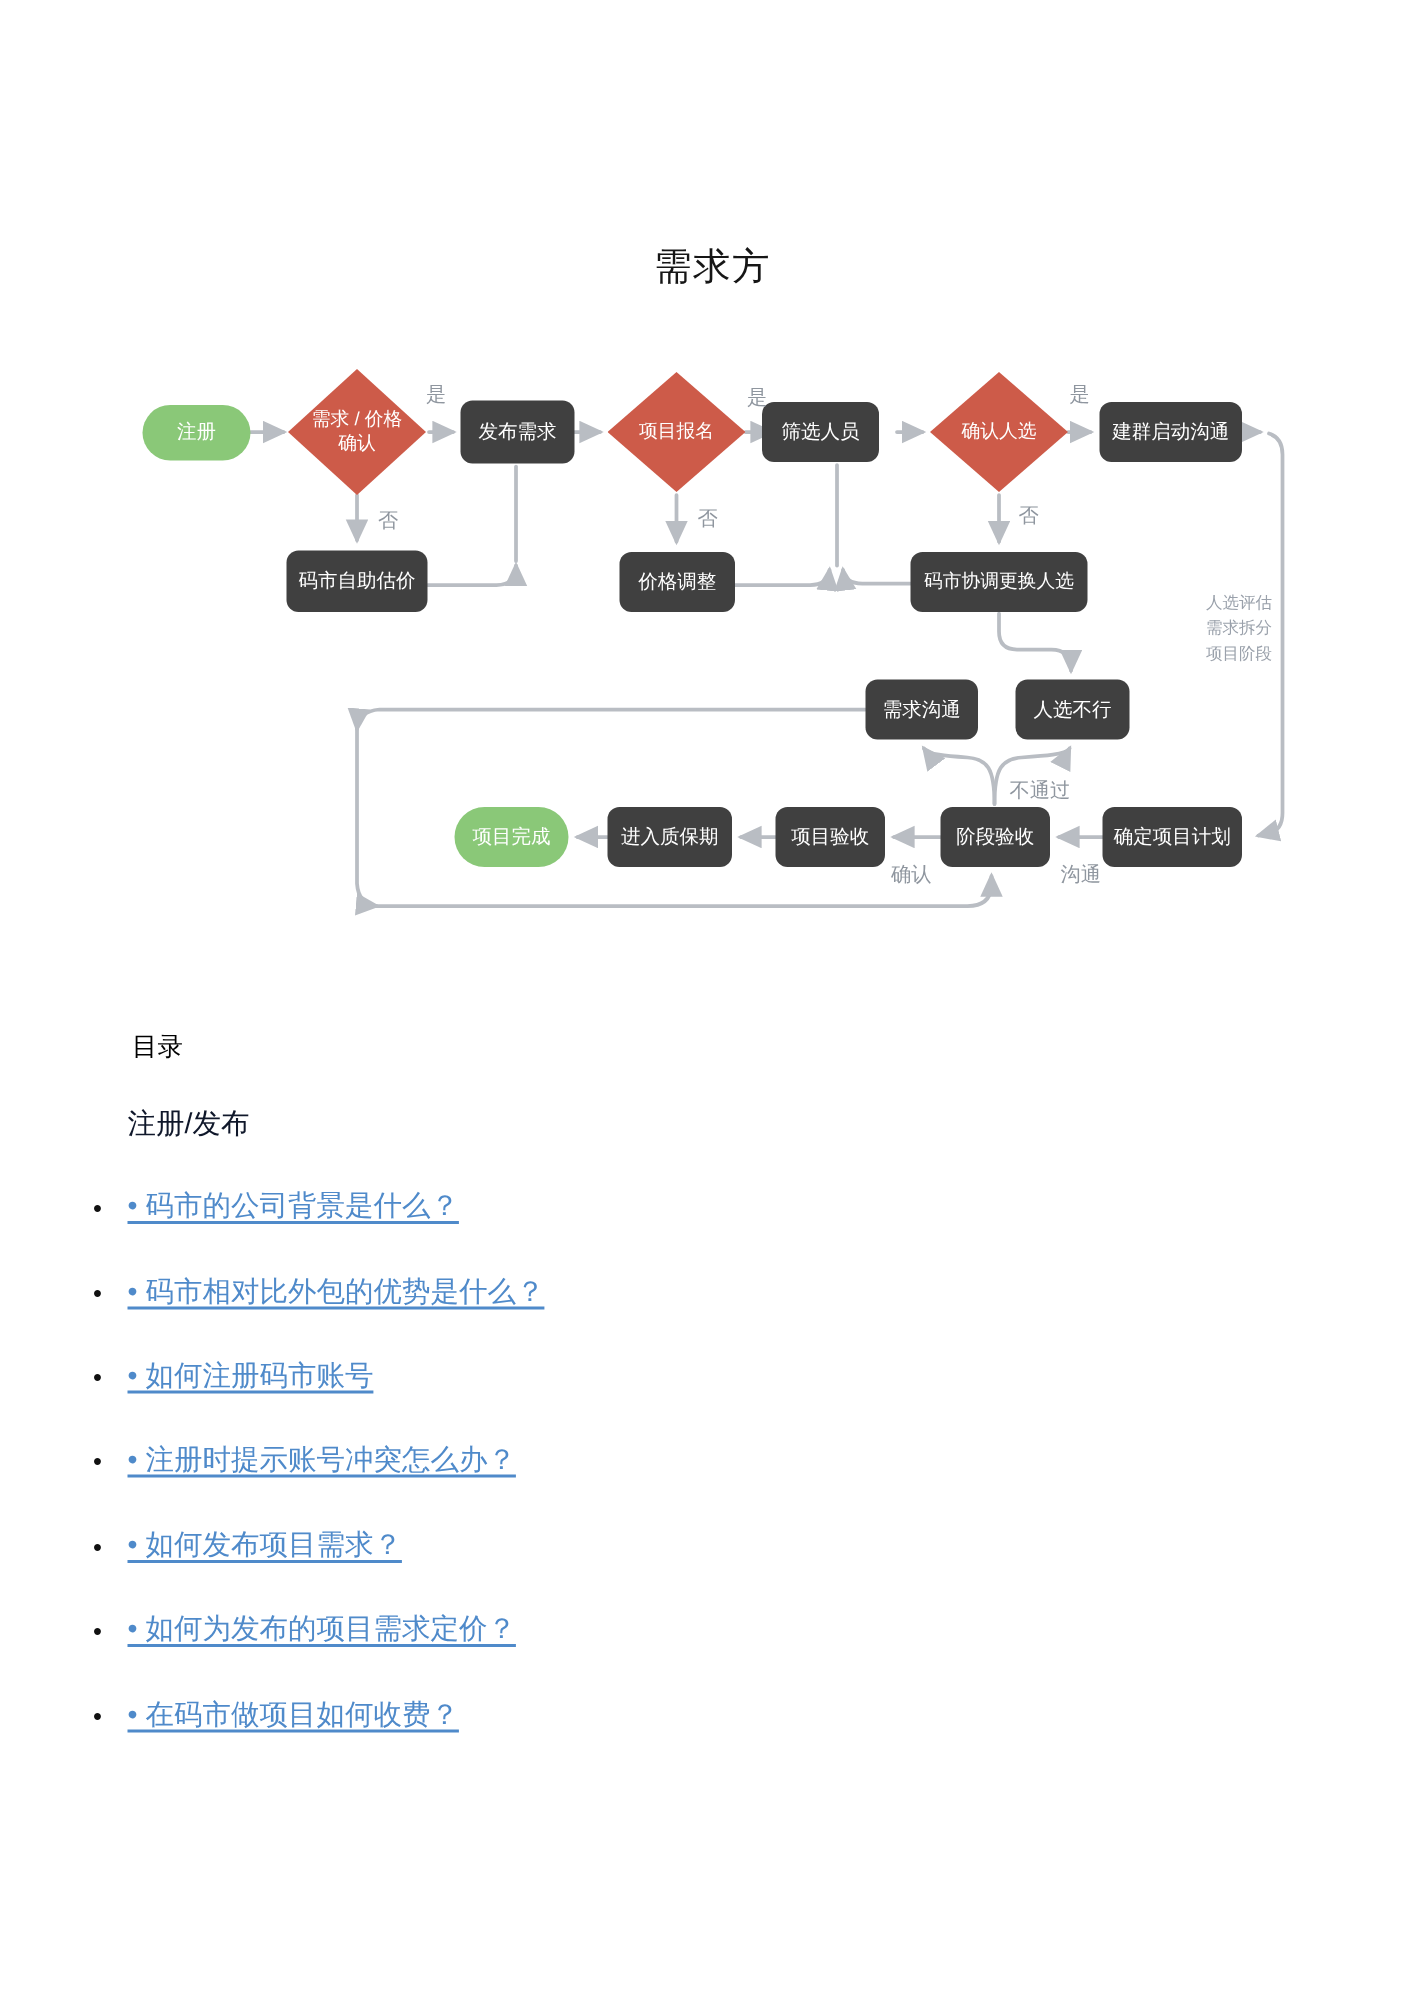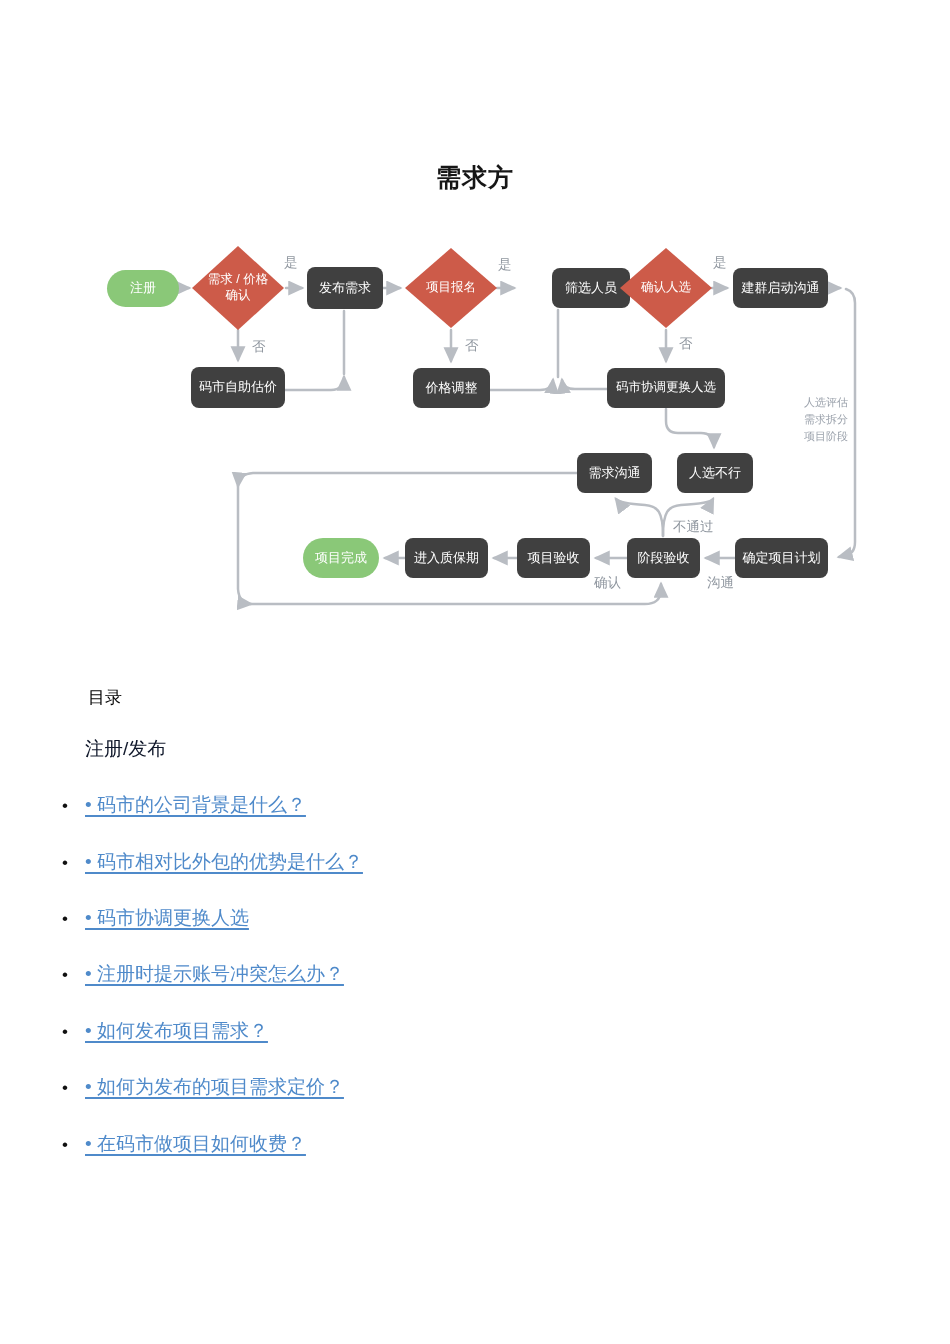--- a/index.html
+++ b/index.html
@@ -4,21 +4,21 @@
 <style>
   html,body{margin:0;padding:0;}
   body{
     width:950px;height:1344px;position:relative;background:#ffffff;
     font-family:"Liberation Sans","DejaVu Sans",sans-serif;
     overflow:hidden;
   }
   
   .doc-title{
     position:absolute;top:161px;left:0;width:950px;text-align:center;
-    font-size:25px;color:#161616;font-weight:700;letter-spacing:1px;
+    font-size:25px;color:#161616;font-weight:400;letter-spacing:1px;
   }
   
   #flow-svg{position:absolute;left:0;top:0;z-index:0;}
   .node{
     position:absolute;z-index:2;display:flex;align-items:center;justify-content:center;
     color:#ffffff;font-size:13px;text-align:center;line-height:1.25;
     box-sizing:border-box;
   }
   .node-blue{background:#404040;border-radius:8px;}
   .pill-green{background:#8ac878;border-radius:20px;}
@@ -89,30 +89,30 @@
     <path d="M627 558 H596" marker-end="url(#arr)"></path>
     <path d="M517 558 H494" marker-end="url(#arr)"></path>
     <path d="M405 558 H385" marker-end="url(#arr)"></path>
 
     <path d="M577 473 H253 Q239 474 238 486" marker-end="url(#arr)"></path>
     <path d="M238 486 V589 Q239 603 251 604" marker-end="url(#arr)"></path>
     <path d="M251 604 H645 Q660 604 661 591 V584" marker-end="url(#arr)"></path>
   </g>
 </svg>
 
-<div class="node pill-green" style="left:107px;top:270px;width:72px;height:37px;text-align:center;">注册</div>
+<div class="node pill-green" style="left:95px;top:270px;width:72px;height:37px;text-align:center;">注册</div>
 
 <div class="node diamond" style="left:192px;top:246px;width:92px;height:84px;">需求 / 价格
 确认</div>
 
 <div class="node node-blue" style="left:307px;top:267px;width:76px;height:42px;">发布需求</div>
 
 <div class="node diamond" style="left:405px;top:248px;width:92px;height:80px;">项目报名</div>
 
-<div class="node node-blue" style="left:552px;top:268px;width:78px;height:40px;">筛选人员</div>
+<div class="node node-blue" style="left:508px;top:268px;width:78px;height:40px;">筛选人员</div>
 
 <div class="node diamond" style="left:620px;top:248px;width:92px;height:80px;">确认人选</div>
 
 <div class="node node-blue" style="left:733px;top:268px;width:95px;height:40px;">建群启动沟通</div>
 
 <div class="node node-blue" style="left:191px;top:367px;width:94px;height:41px;">码市自助估价</div>
 
 <div class="node node-blue" style="left:413px;top:368px;width:77px;height:40px;">价格调整</div>
 
 <div class="node node-blue" style="left:607px;top:368px;width:118px;height:40px;font-size:12.5px;">码市协调更换人选</div>
@@ -150,21 +150,21 @@
 <div class="toc-row" style="top:794px;">
   <span class="toc-bullet">•</span>
   <a class="toc-link">• 码市的公司背景是什么？</a>
 </div>
 <div class="toc-row" style="top:851px;">
   <span class="toc-bullet">•</span>
   <a class="toc-link">• 码市相对比外包的优势是什么？</a>
 </div>
 <div class="toc-row" style="top:907px;">
   <span class="toc-bullet">•</span>
-  <a class="toc-link">• 码市协调更换人选</a>
+  <a class="toc-link">• 如何注册码市账号</a>
 </div>
 <div class="toc-row" style="top:963px;">
   <span class="toc-bullet">•</span>
   <a class="toc-link">• 注册时提示账号冲突怎么办？</a>
 </div>
 <div class="toc-row" style="top:1020px;">
   <span class="toc-bullet">•</span>
   <a class="toc-link">• 如何发布项目需求？</a>
 </div>
 <div class="toc-row" style="top:1076px;">

